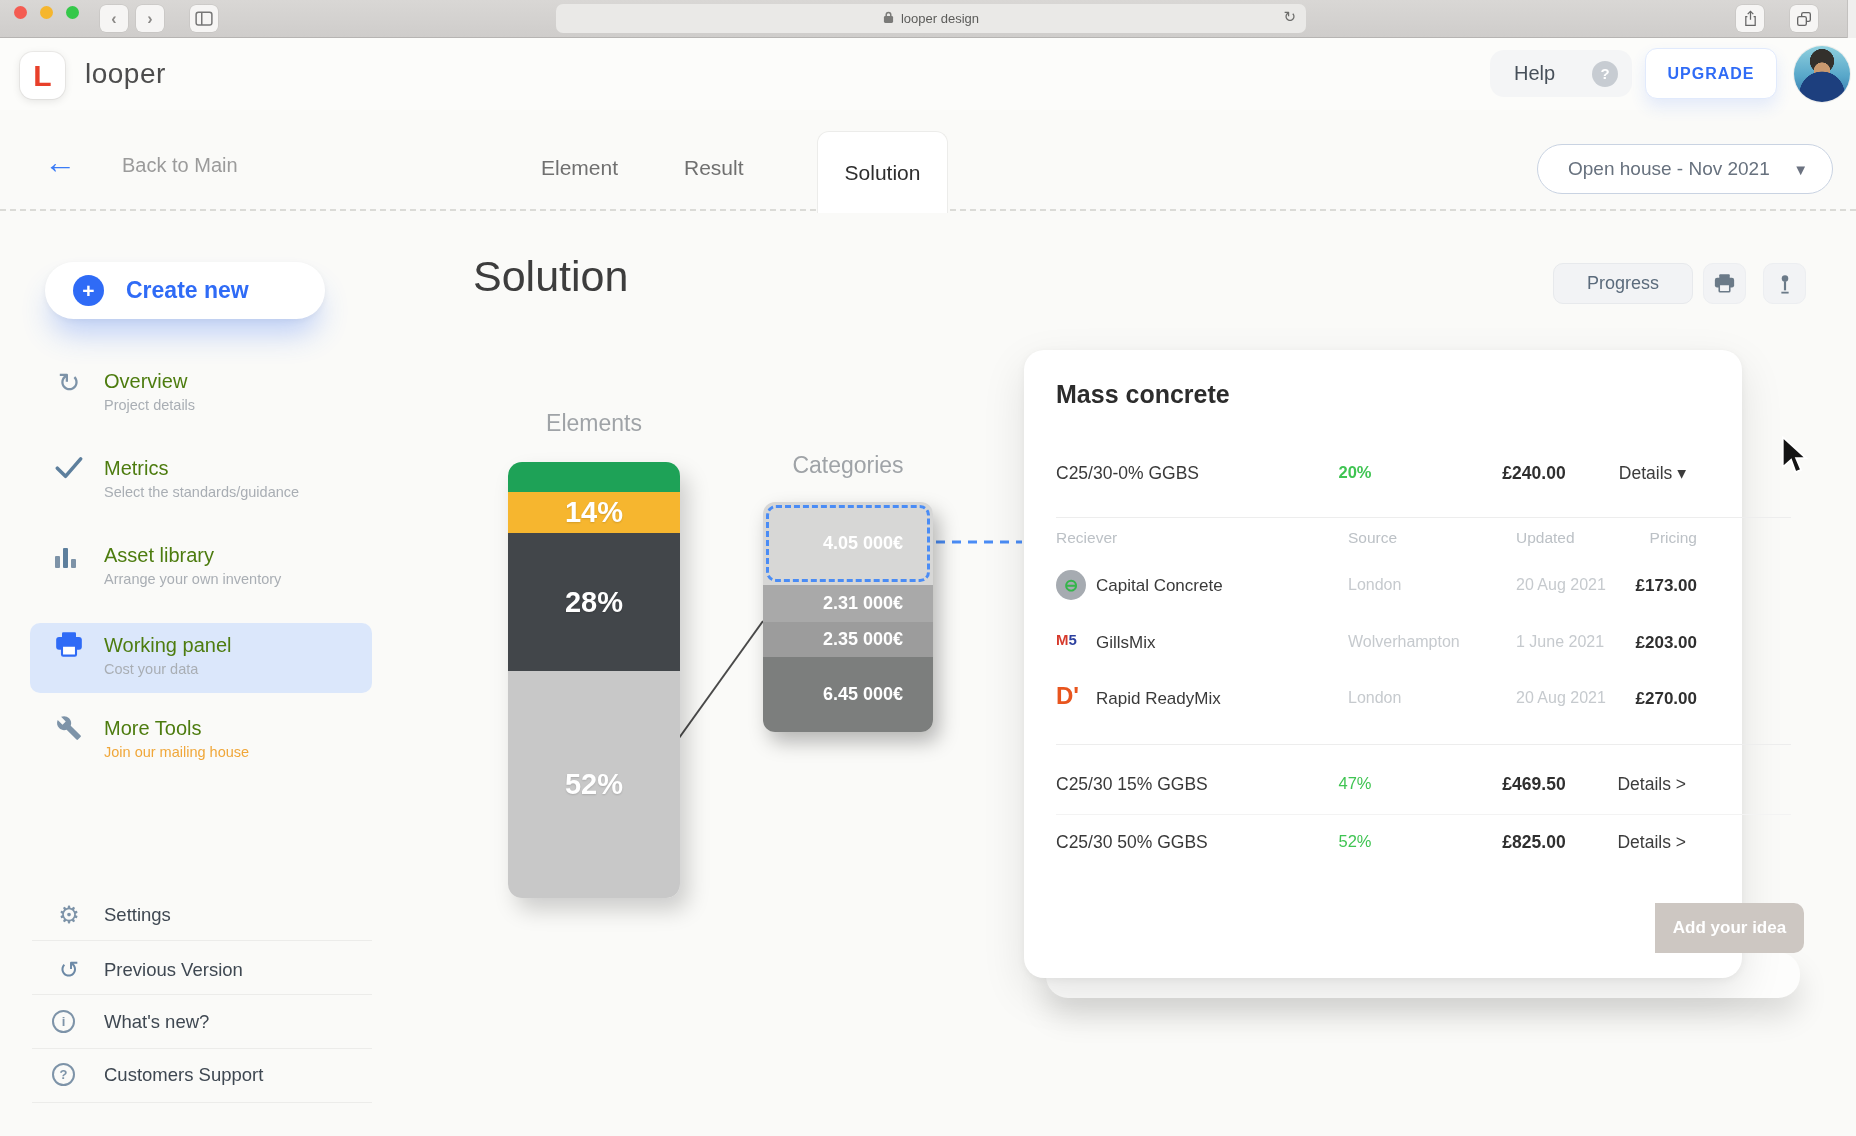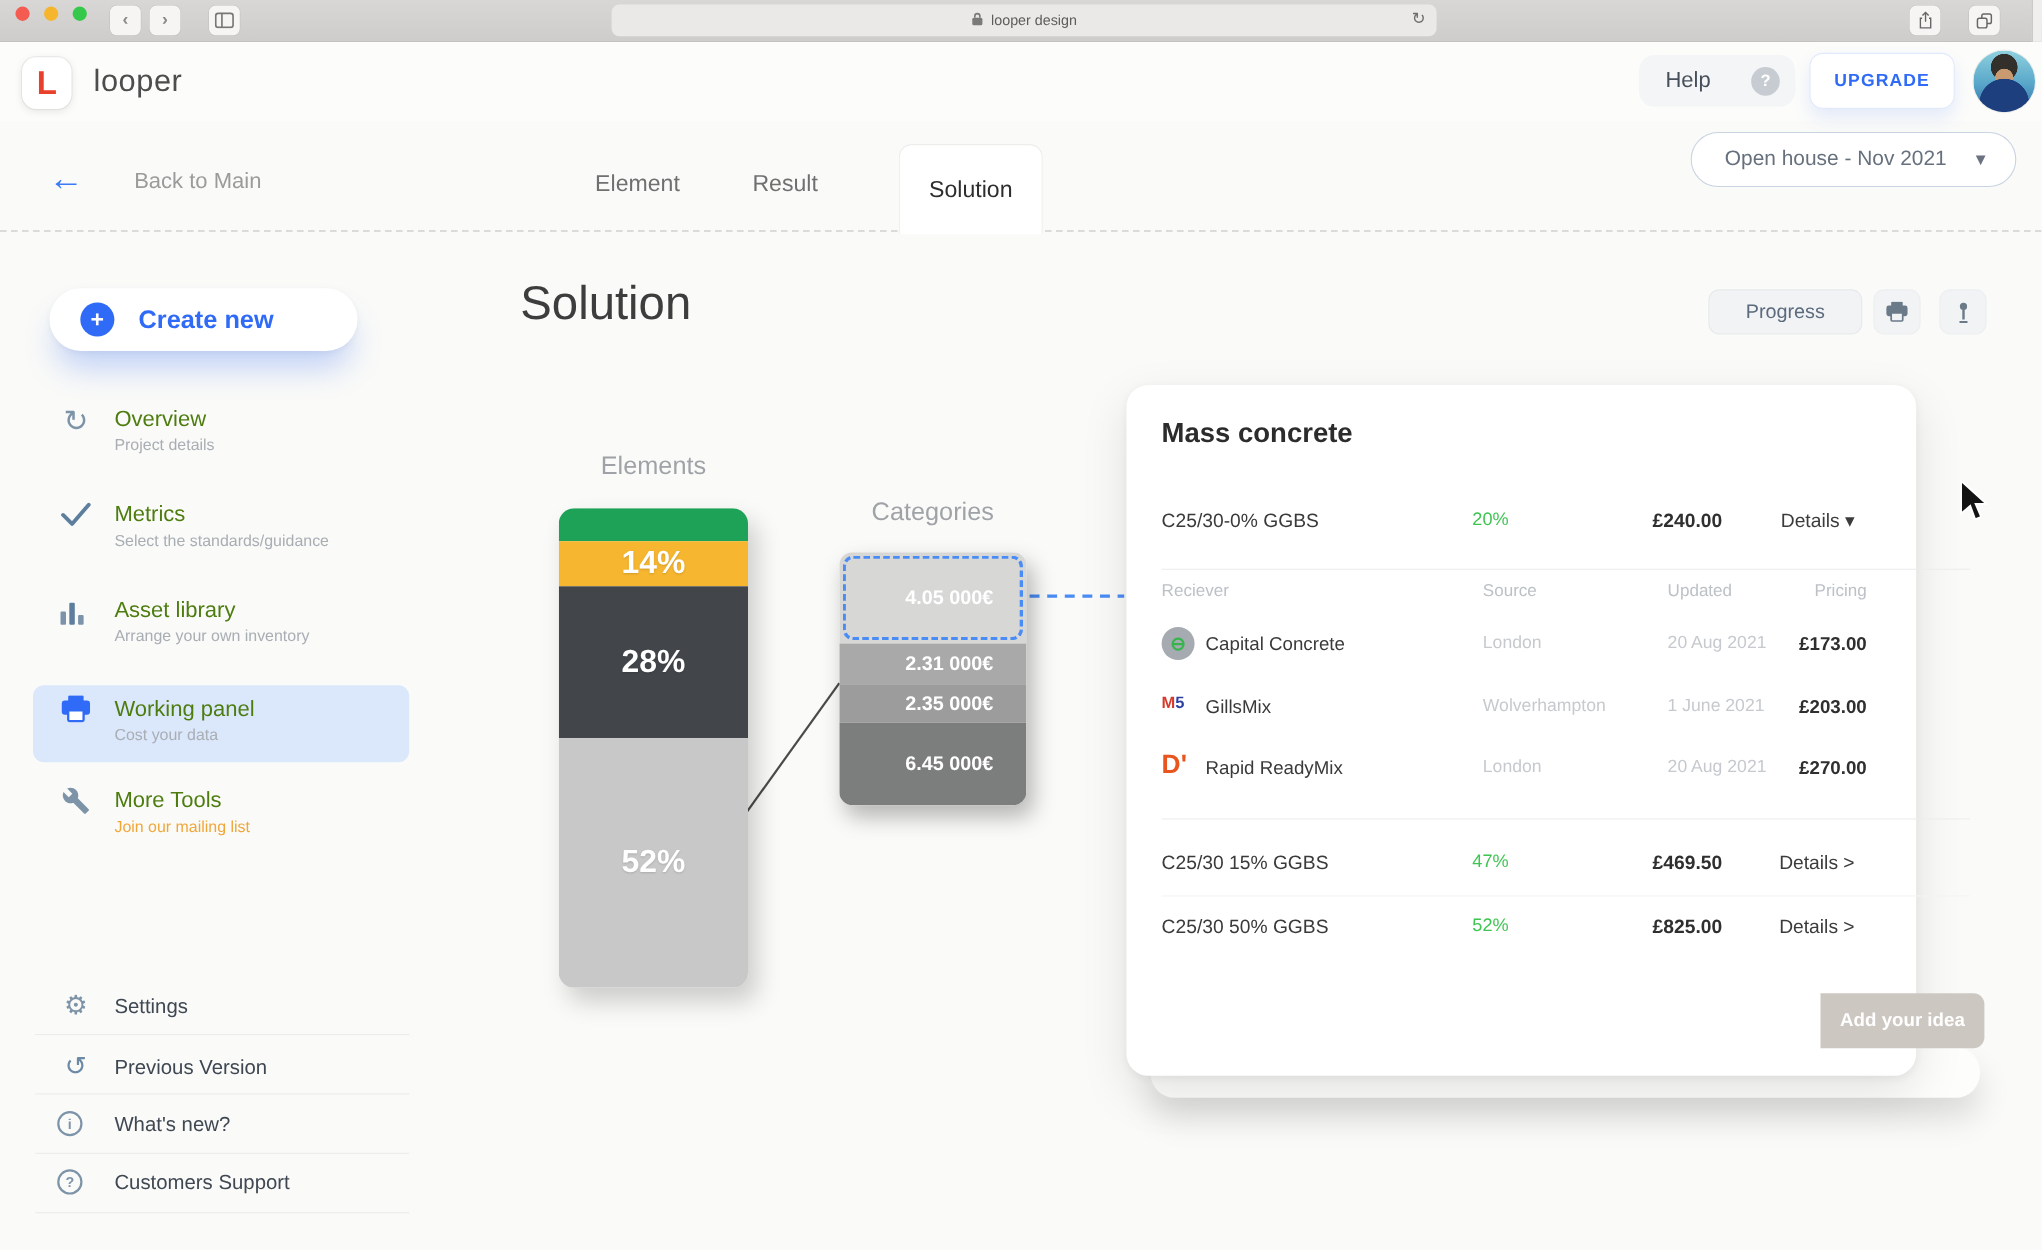--- a/index.html
+++ b/index.html
@@ -42,21 +42,21 @@
     box-shadow:0 0 0 1px rgba(0,0,0,.06); }
 
   
   .navrow { position:absolute; left:0; top:110px; width:1856px; height:101px; border-bottom:2px dashed #dbdbd7; z-index:4; }
   .back-arrow { position:absolute; left:44px; top:36px; color:#3b7cf6; font-size:32px; line-height:32px; }
   .back-label { position:absolute; left:122px; top:44px; font-size:20px; color:#9b9b9b; }
   .tab { position:absolute; top:46px; font-size:21px; color:#707070; }
   .tab-box { position:absolute; left:817px; top:21px; width:131px; height:82px; background:#fff;
     border:1px solid #ececea; border-bottom:none; border-radius:12px 12px 0 0; z-index:6;
     display:flex; align-items:center; justify-content:center; font-size:21px; color:#2e2e2e; font-weight:500; }
-  .proj-select { position:absolute; left:1537px; top:10px; width:296px; height:50px; border:1.5px solid #c9d3e2;
+  .proj-select { position:absolute; left:1537px; top:34px; width:296px; height:50px; border:1.5px solid #c9d3e2;
     border-radius:26px; background:#fff; display:flex; align-items:center; justify-content:space-between;
     padding:0 24px 0 30px; color:#67717e; font-size:19px; }
   .chev { color:#6b7280; font-size:15px; }
 
   
   .create-pill { position:absolute; left:45px; top:262px; width:280px; height:57px; background:#fff; border-radius:30px;
     box-shadow:0 20px 30px -6px rgba(47,107,246,.30), 0 2px 6px rgba(0,0,0,.05);
     display:flex; align-items:center; gap:22px; padding-left:28px; z-index:2; }
   .plus-circ { width:31px; height:31px; border-radius:50%; background:#2f6bf6; color:#fff; font-size:21px; font-weight:700;
     display:flex; align-items:center; justify-content:center; }
@@ -251,21 +251,21 @@
 </div>
 
 <div class="s-item" style="top:715px;">
   <span class="s-ico">
     <svg width="26" height="26" viewBox="0 0 24 24">
         <path d="M22.7 19l-9.1-9.1c.9-2.3.4-5-1.5-6.9-2-2-5-2.4-7.4-1.3L9 6 6 9 1.6 4.7C.4 7.1.9 10.1 2.9 12.1c1.9 1.9 4.6 2.4 6.9 1.5l9.1 9.1c.4.4 1 .4 1.4 0l2.3-2.3c.5-.4.5-1.1.1-1.4z" fill="#7d93a8"></path>
       </svg>
   </span>
   <div>
       <div class="s-title">More Tools</div>
-       <div class="s-sub orange">Join our mailing list</div>
+       <div class="s-sub orange">Join our mailing house</div>
     </div>
 </div>
 
 <div class="f-item" style="top:900px;">
   <span class="s-ico" style="font-size:24px;">⚙</span>
   <span class="f-label">Settings</span>
 </div>
 <div class="divider" style="top:940px;"></div>
 
 <div class="f-item" style="top:955px;">
@@ -342,21 +342,21 @@
     <div class="seg" style="height: 75px; background: rgb(124, 126, 125);">
       <span class="seg-label">6.45 000€</span>
     </div>
   </div>
 
 <div class="card-under"></div>
 <div class="card">
   <div class="rel card-title">Mass concrete</div>
 
   <div class="rel mix-name" style="left:32px;top:113px;">C25/30-0% GGBS</div>
-  <div class="rel mix-pct" style="top:113px;">20%</div>
+  <div class="rel mix-pct" style="top:113px;font-weight:bold;">20%</div>
   <div class="rel mix-price" style="top:113px;">£240.00</div>
   <div class="rel mix-details" style="top:113px;">Details ▾</div>
 
   <div class="rel card-div" style="top:167px;"></div>
 
   <div class="rel th" style="left:32px;top:179px;">Reciever</div>
   <div class="rel th" style="left:324px;top:179px;">Source</div>
   <div class="rel th" style="left:492px;top:179px;">Updated</div>
   <div class="rel th" style="right:45px;top:179px;">Pricing</div>
 

